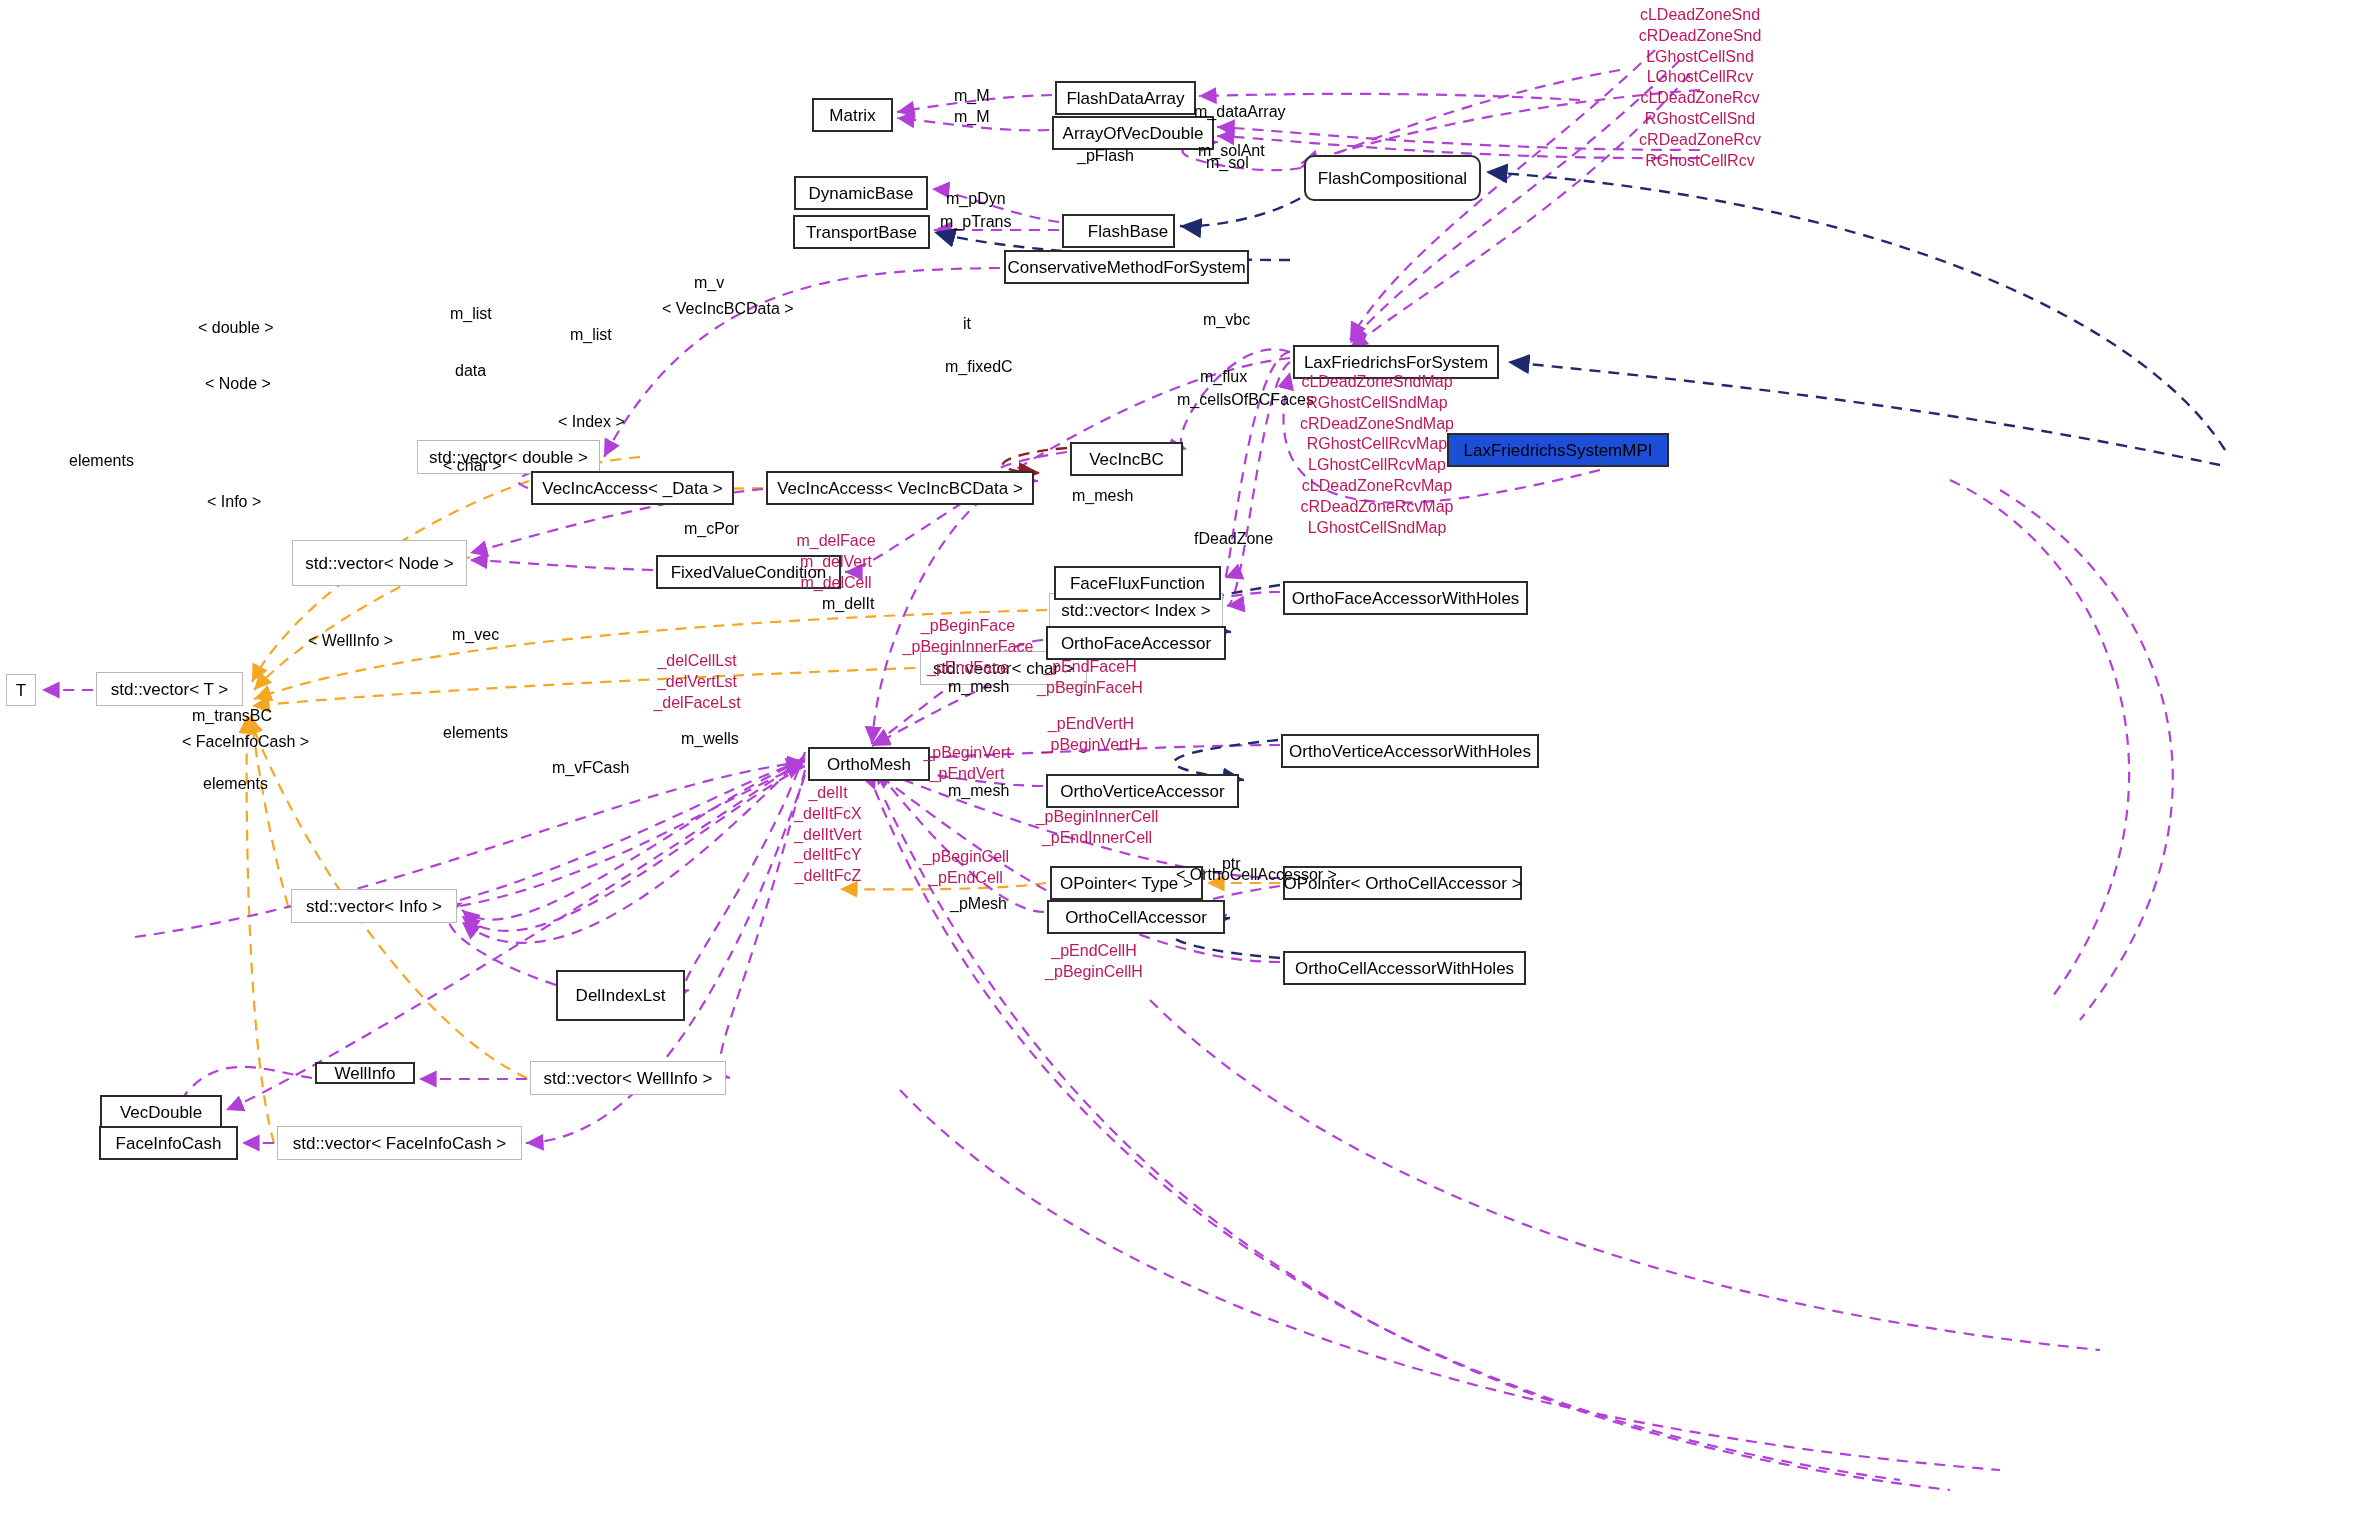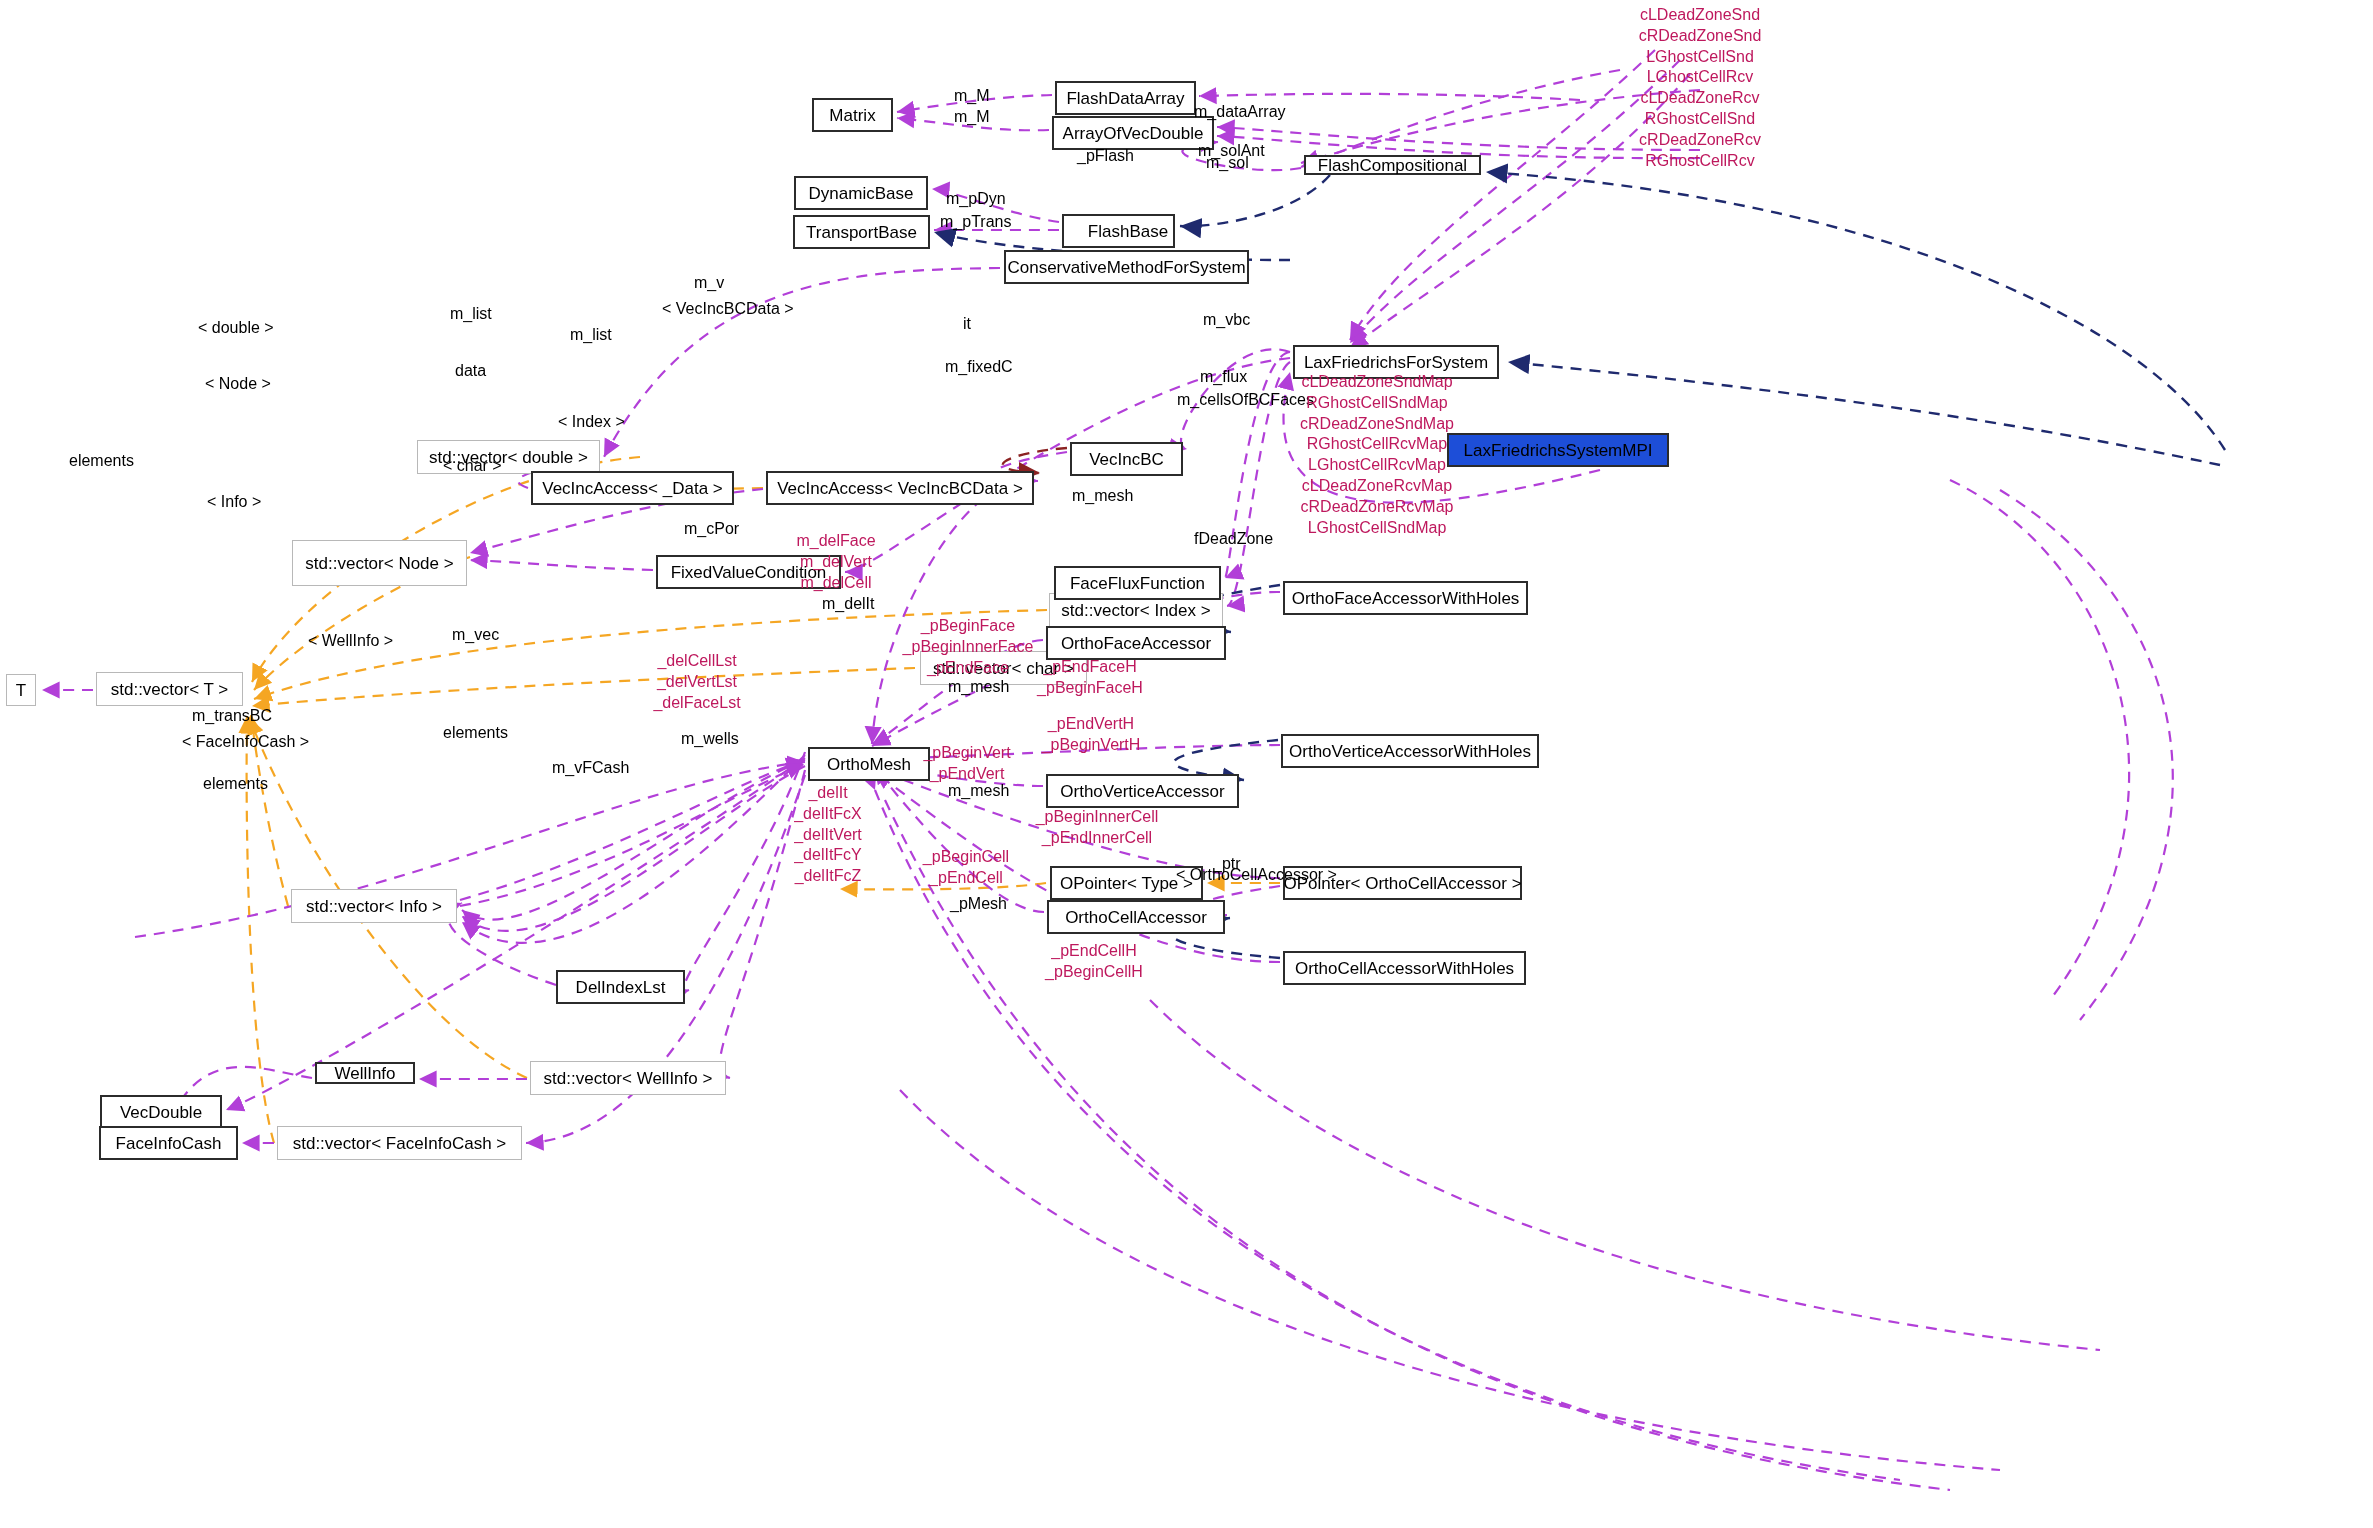--- a/index.html
+++ b/index.html
@@ -196,21 +196,21 @@
       </div>
       <div class="node solid" style="left: 100px; top: 1095px; width: 122px; height: 34px;">
         <span>VecDouble</span>
       </div>
       <div class="node solid" style="left: 315px; top: 1062px; width: 100px; height: 22px;">
         <span>WellInfo</span>
       </div>
       <div class="node solid" style="left: 99px; top: 1126px; width: 139px; height: 34px;">
         <span>FaceInfoCash</span>
       </div>
-      <div class="node solid" style="left: 556px; top: 970px; width: 129px; height: 34px;">
+      <div class="node solid" style="left: 556px; top: 970px; width: 129px; height: 51px;">
         <span>DelIndexLst</span>
       </div>
       <div class="node solid" style="left: 531px; top: 471px; width: 203px; height: 34px;">
         <span>VecIncAccess&lt; _Data &gt;</span>
       </div>
       <div class="node solid" style="left: 766px; top: 471px; width: 268px; height: 34px;">
         <span>VecIncAccess&lt; VecIncBCData &gt;</span>
       </div>
       <div class="node solid" style="left: 1070px; top: 442px; width: 113px; height: 34px;">
         <span>VecIncBC</span>
@@ -235,21 +235,21 @@
       </div>
       <div class="node solid" style="left: 1052px; top: 116px; width: 162px; height: 34px;">
         <span>ArrayOfVecDouble</span>
       </div>
       <div class="node solid" style="left: 1062px; top: 214px; width: 113px; height: 34px; padding-left: 19px;">
         <span>FlashBase</span>
       </div>
       <div class="node solid" style="left: 1004px; top: 250px; width: 245px; height: 34px;">
         <span>ConservativeMethodForSystem</span>
       </div>
-      <div class="node solid" style="left: 1304px; top: 155px; width: 177px; height: 20px;">
+      <div class="node solid" style="left: 1304px; top: 155px; width: 177px; height: 46px; border-radius: 10px;">
         <span>FlashCompositional</span>
       </div>
       <div class="node solid" style="left: 1293px; top: 345px; width: 206px; height: 34px;">
         <span>LaxFriedrichsForSystem</span>
       </div>
       <div class="node highlight" style="left: 1447px; top: 433px; width: 222px; height: 34px;">
         <span>LaxFriedrichsSystemMPI</span>
       </div>
       <div class="node solid" style="left: 808px; top: 747px; width: 122px; height: 34px;">
         <span>OrthoMesh</span>

